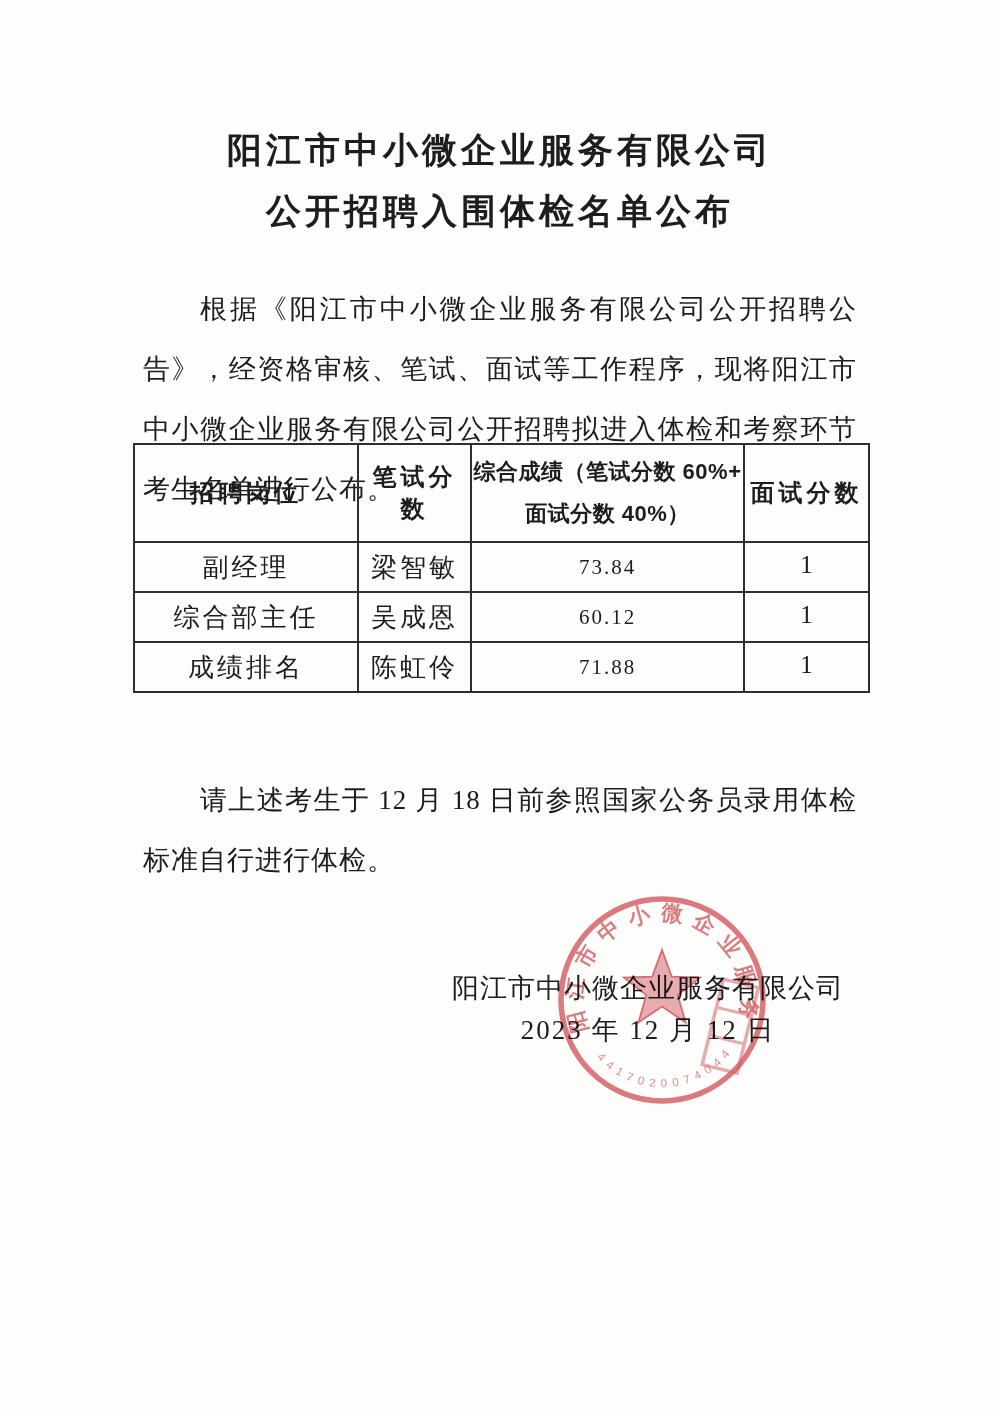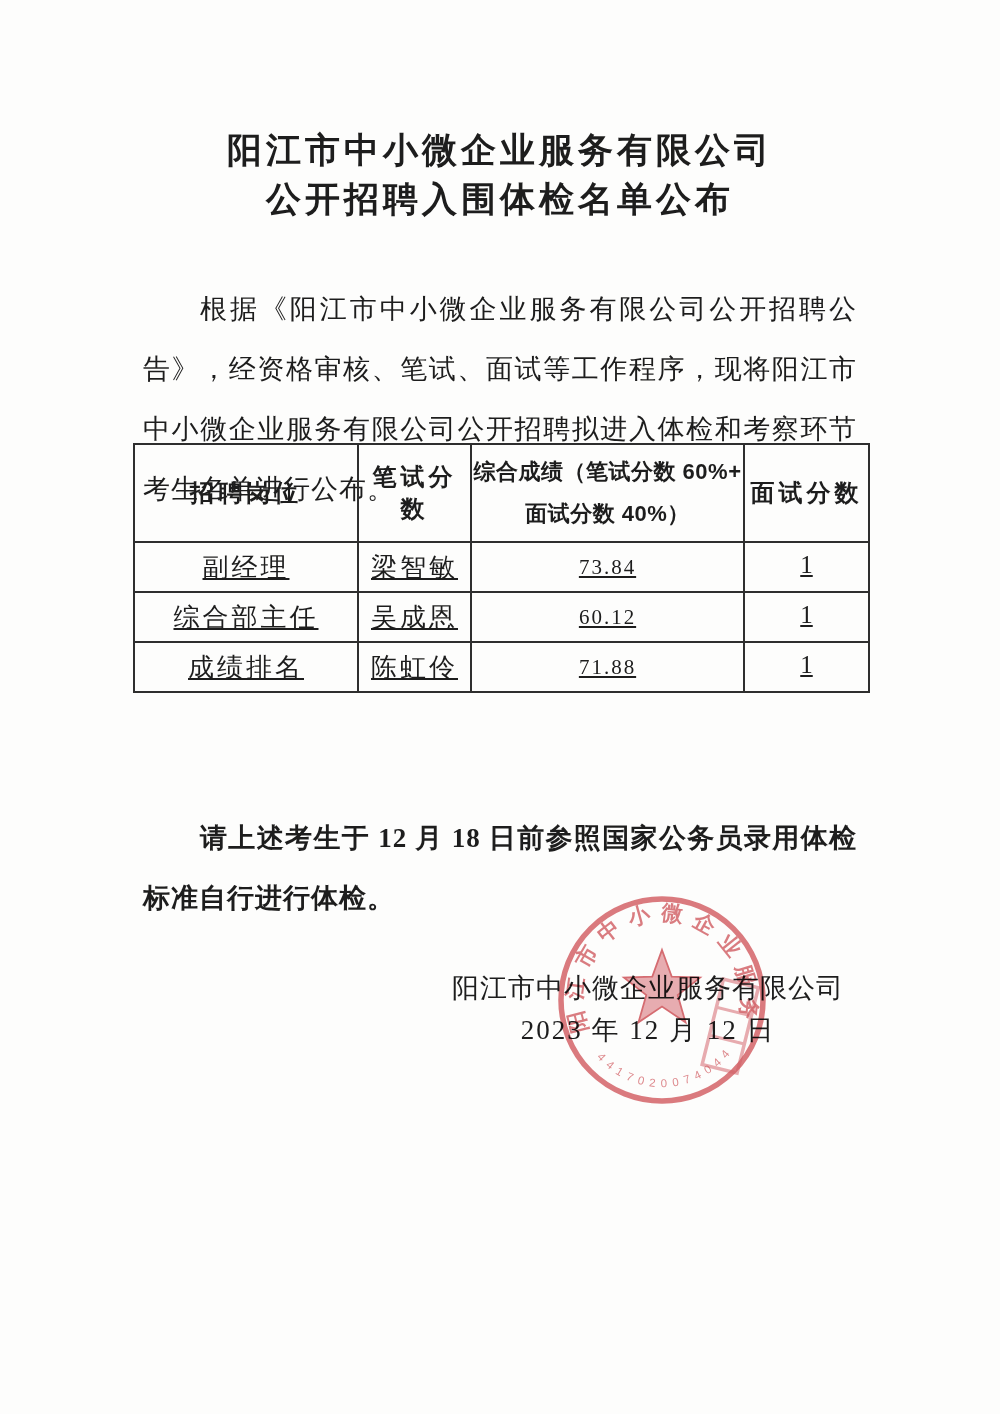--- a/index.html
+++ b/index.html
@@ -14,31 +14,31 @@
   .title-line{
     position:absolute;left:0;width:1000px;
     text-align:center;
     font-family:"Liberation Sans", sans-serif;
     font-weight:bold;
     font-size:35px;
     letter-spacing:4px;
     white-space:nowrap;
   }
   .title-1{top:127px;}
-  .title-2{top:176px;}
+  .title-2{top:188px;}
   .body-par{
     position:absolute;left:143px;width:714px;margin:0;
     font-size:27px;
     line-height:60px;
     letter-spacing:1px;
     text-align:justify;
     text-indent:57px;
   }
   .intro{top:279px;}
-  .notice{top:808px;font-weight:bold;}
+  .notice{top:770px;}
   table.results{
     position:absolute;left:133px;top:443px;
     width:735px;
     border-collapse:collapse;
     table-layout:fixed;
     padding-left:44px;
   }
   table.results th, table.results td{
     border:2px solid #2e2e2e;
     text-align:center;
@@ -49,21 +49,21 @@
   table.results thead tr{height:98px;}
   table.results tbody tr{height:50px;}
   th{
     font-family:"Liberation Sans", sans-serif;
     font-weight:bold;
     font-size:24px;
     letter-spacing:4px;
   }
   th.score-h{font-size:22px;letter-spacing:0.5px;border-radius:25px;}
   th.score-h .h-line{line-height:42px;}
-  td{font-size:26px;letter-spacing:3px;text-decoration:underline;}
+  td{font-size:26px;letter-spacing:3px;}
   td.score{letter-spacing:2px;font-size:21px;}
   td.rank{vertical-align:bottom;font-size:25px;letter-spacing:0;}
   td.rank .rank-val{display:block;padding-bottom:4px;line-height:30px;}
   .sign-block{
     position:absolute;left:398px;top:968px;width:500px;
     text-align:center;
   }
   .sign-company{
     font-size:27px;letter-spacing:1px;line-height:40px;white-space:nowrap;
   }

